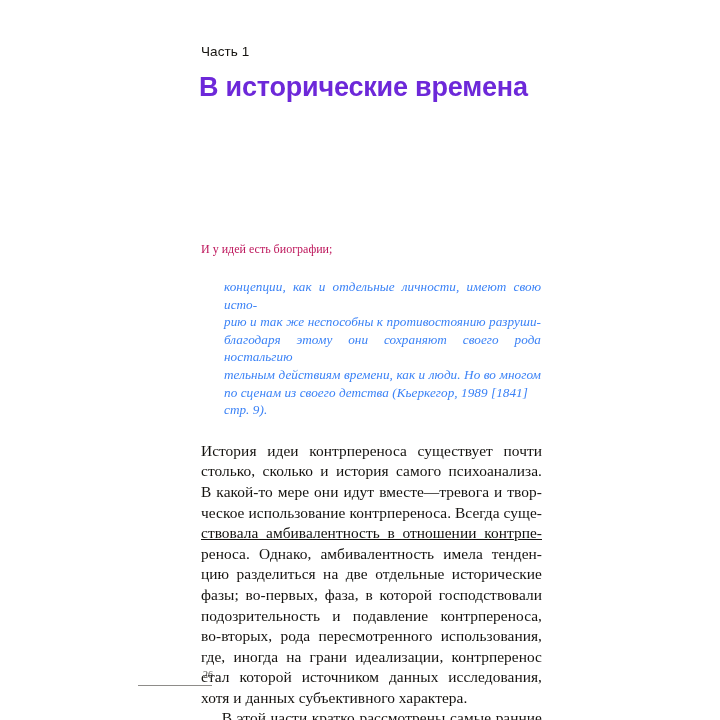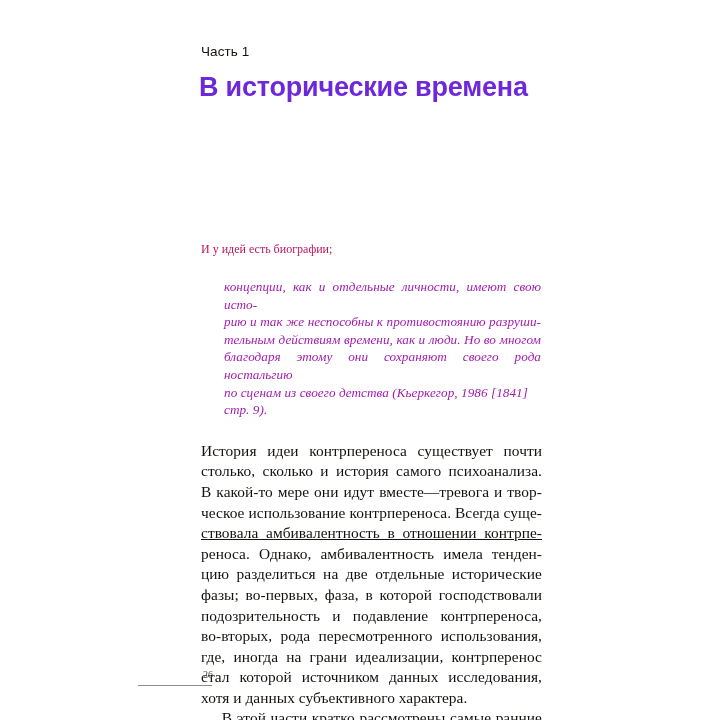--- a/index.html
+++ b/index.html
@@ -66,21 +66,21 @@
 
   .blockquote {
     margin: 20px 0 0 0;
     padding-left: 23px;
     padding-right: 1px;
     font-family: "Liberation Serif", serif;
     font-style: italic;
     font-size: 13.2px;
     line-height: 17.6px;
     text-align: justify;
-    color: #a21caf;
+    color: #3b82f6;
     letter-spacing: 0.05px;
   }
   .blockquote p { margin: 0; }
 
   .body-para {
     margin: 22px 0 0 0;
     font-family: "Liberation Serif", serif;
     font-size: 15.4px;
     line-height: 20.6px;
     text-align: justify;
@@ -125,23 +125,23 @@
   <div class="part-title">В исторические времена</div>
 
   <div class="column">
 
     <p class="lead-line">И у идей есть биографии;</p>
 
     <blockquote class="blockquote">
       <p>
         <span class="hard-line" style="text-align: justify; text-align-last: justify;">концепции, как и отдельные личности, имеют свою исто-</span>
         <span class="hard-line" style="text-align: justify; text-align-last: justify;">рию и так же неспособны к противостоянию разруши-</span>
+        <span class="hard-line" style="text-align: justify; text-align-last: justify;">благодаря этому они сохраняют своего рода ностальгию</span>
         <span class="hard-line" style="text-align: justify; text-align-last: justify;">тельным действиям времени, как и люди. Но во многом</span>
-        <span class="hard-line" style="text-align: justify; text-align-last: justify;">благодаря этому они сохраняют своего рода ностальгию</span>
-        <span class="hard-line" style="text-align: left; text-align-last: left;">по сценам из своего детства (Кьеркегор, 1986 [1841] стр. 9).</span>
+        <span class="hard-line" style="text-align: left; text-align-last: left;">по сценам из своего детства (Кьеркегор, 1989 [1841] стр. 9).</span>
       </p>
     </blockquote>
 
     <div class="body-para">
       <p>
         <span class="hard-line" style="text-align: justify; text-align-last: justify;">История идеи контрпереноса существует почти</span>
         <span class="hard-line" style="text-align: justify; text-align-last: justify;">столько, сколько и история самого психоанализа.</span>
         <span class="hard-line" style="text-align: justify; text-align-last: justify;">В какой-то мере они идут вместе—тревога и твор-</span>
         <span class="hard-line" style="text-align: justify; text-align-last: justify;">ческое использование контрпереноса. Всегда суще-</span>
         <span class="hard-line" style="text-align: justify; text-align-last: justify; text-decoration: underline;">ствовала амбивалентность в отношении контрпе-</span>

